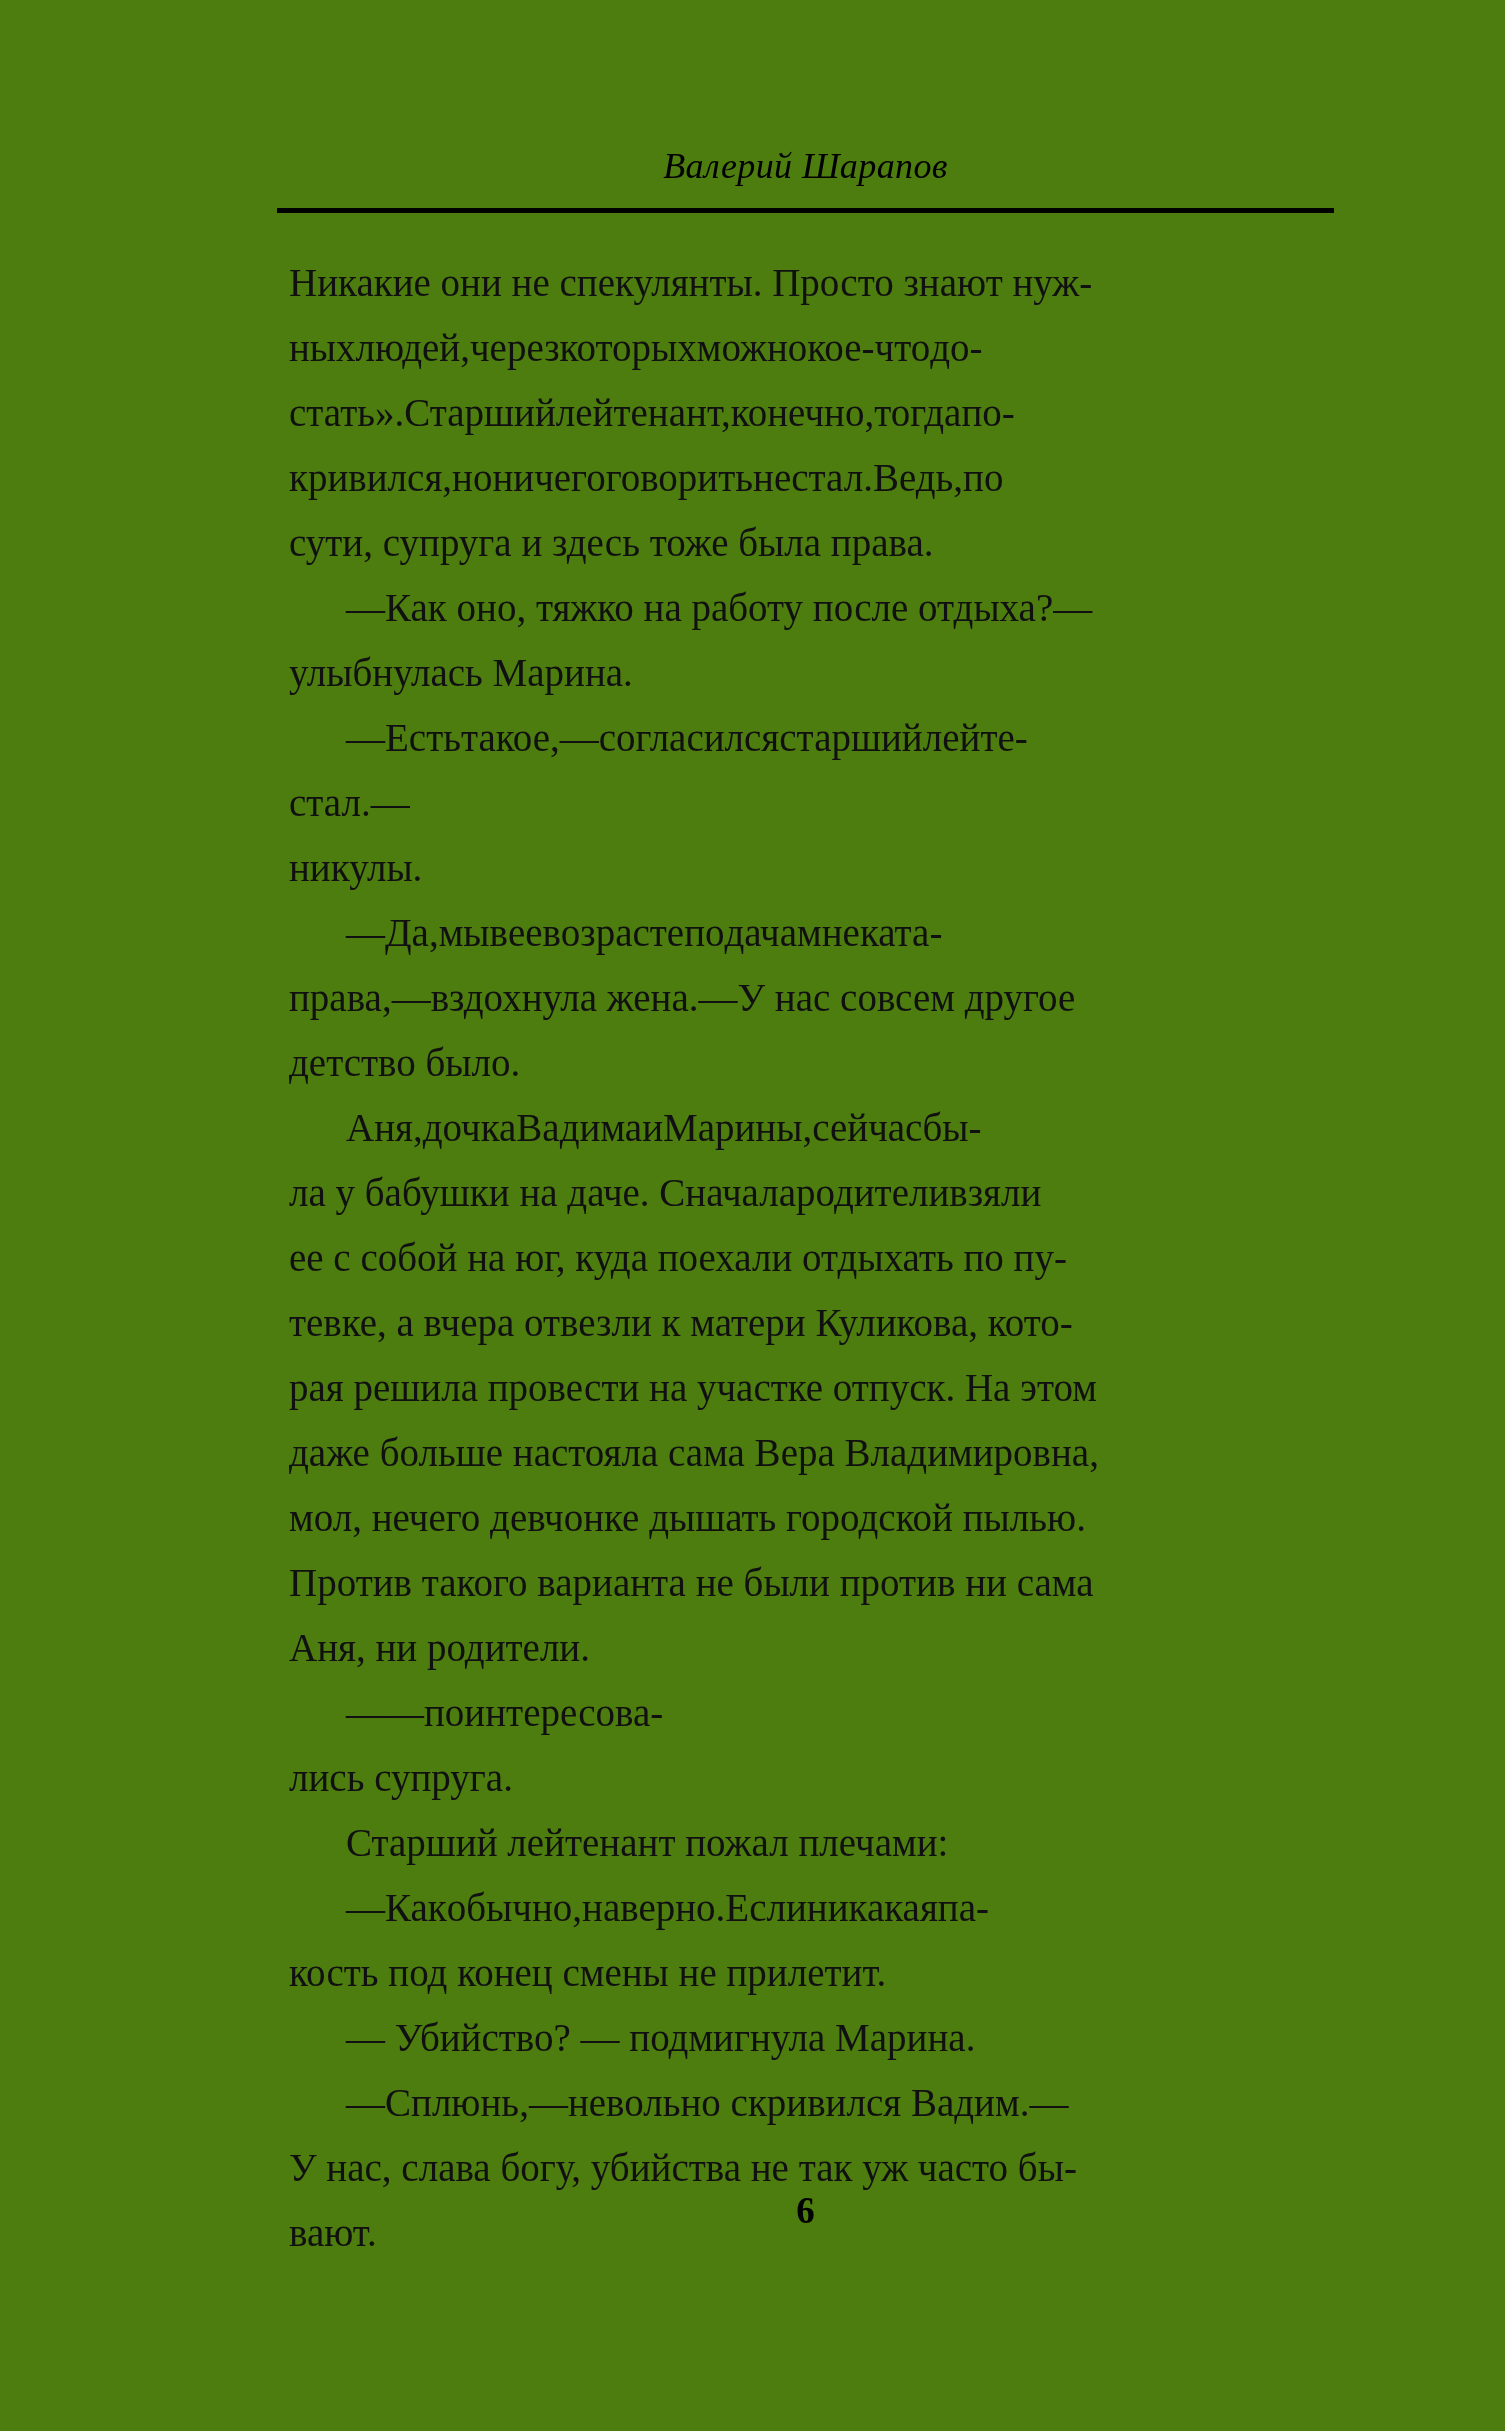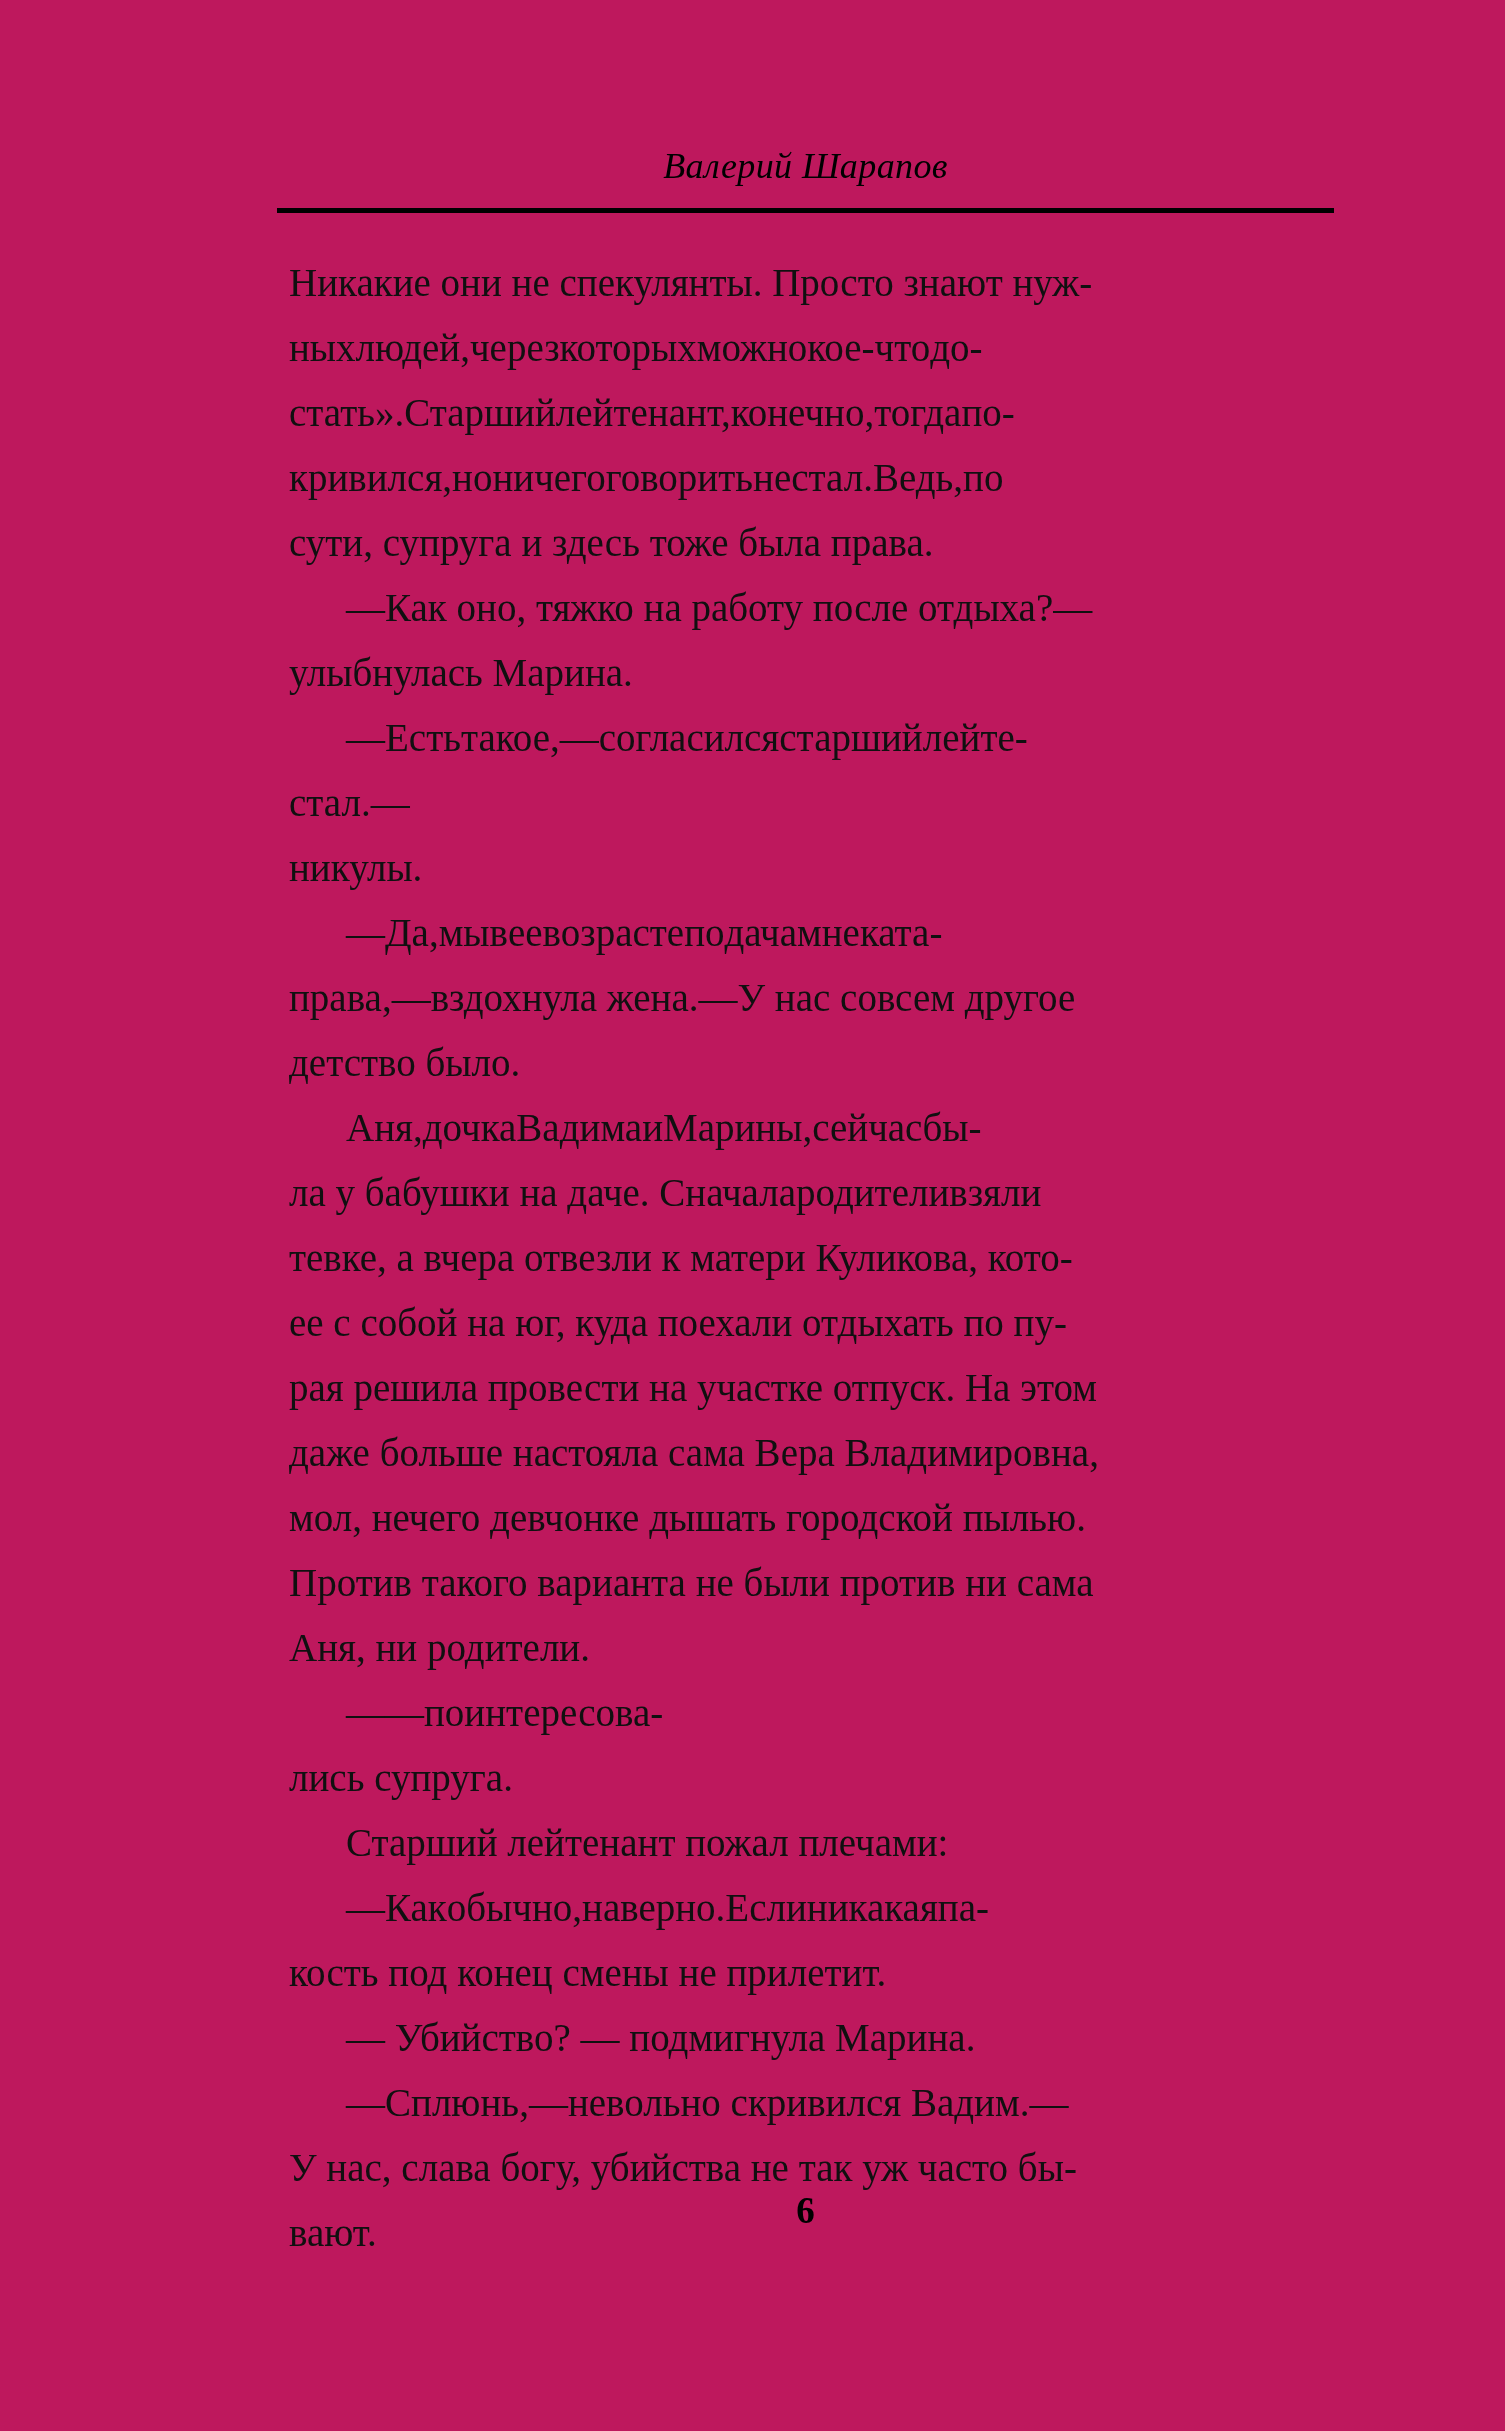--- a/index.html
+++ b/index.html
@@ -5,21 +5,21 @@
 <style>
   html, body {
     margin: 0;
     padding: 0;
     background: #ffffff;
   }
   .page {
     position: relative;
     width: 1506px;
     height: 2432px;
-    background: #be185d;
+    background: #4d7c0f;
     margin: 0 auto;
     overflow: hidden;
     font-family: "Liberation Serif", "DejaVu Serif", serif;
     color: #000000;
   }
 
   
   .running-head {
     position: absolute;
     left: 277px;
@@ -179,24 +179,24 @@
           <span>Марины,</span>
           <span>сейчас</span>
           <span>бы-</span>
         </div>
         <div class="line j">
           <span>ла у бабушки на даче. Сначала</span>
           <span>родители</span>
           <span>взяли</span>
         </div>
         <div class="line j">
+          <span>ее с собой на юг, куда поехали отдыхать по пу-</span>
+        </div>
+        <div class="line j">
           <span>тевке, а вчера отвезли к матери Куликова, кото-</span>
-        </div>
-        <div class="line j">
-          <span>ее с собой на юг, куда поехали отдыхать по пу-</span>
         </div>
         <div class="line j">
           <span>рая решила провести на участке отпуск. На этом</span>
         </div>
         <div class="line j">
           <span>даже больше настояла сама Вера Владимировна,</span>
         </div>
         <div class="line j">
           <span>мол, нечего девчонке дышать городской пылью.</span>
         </div>

